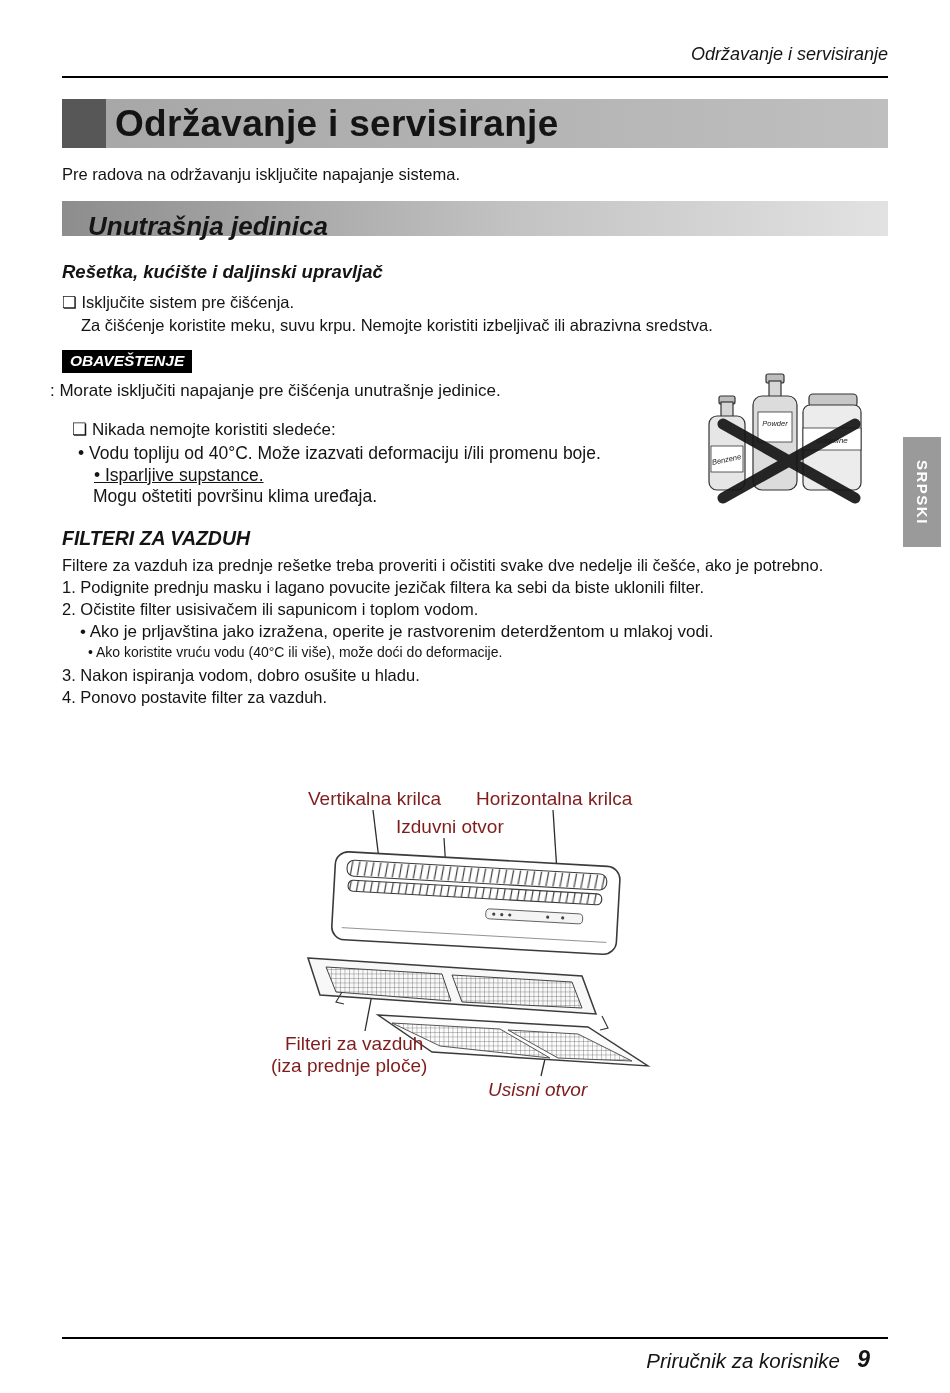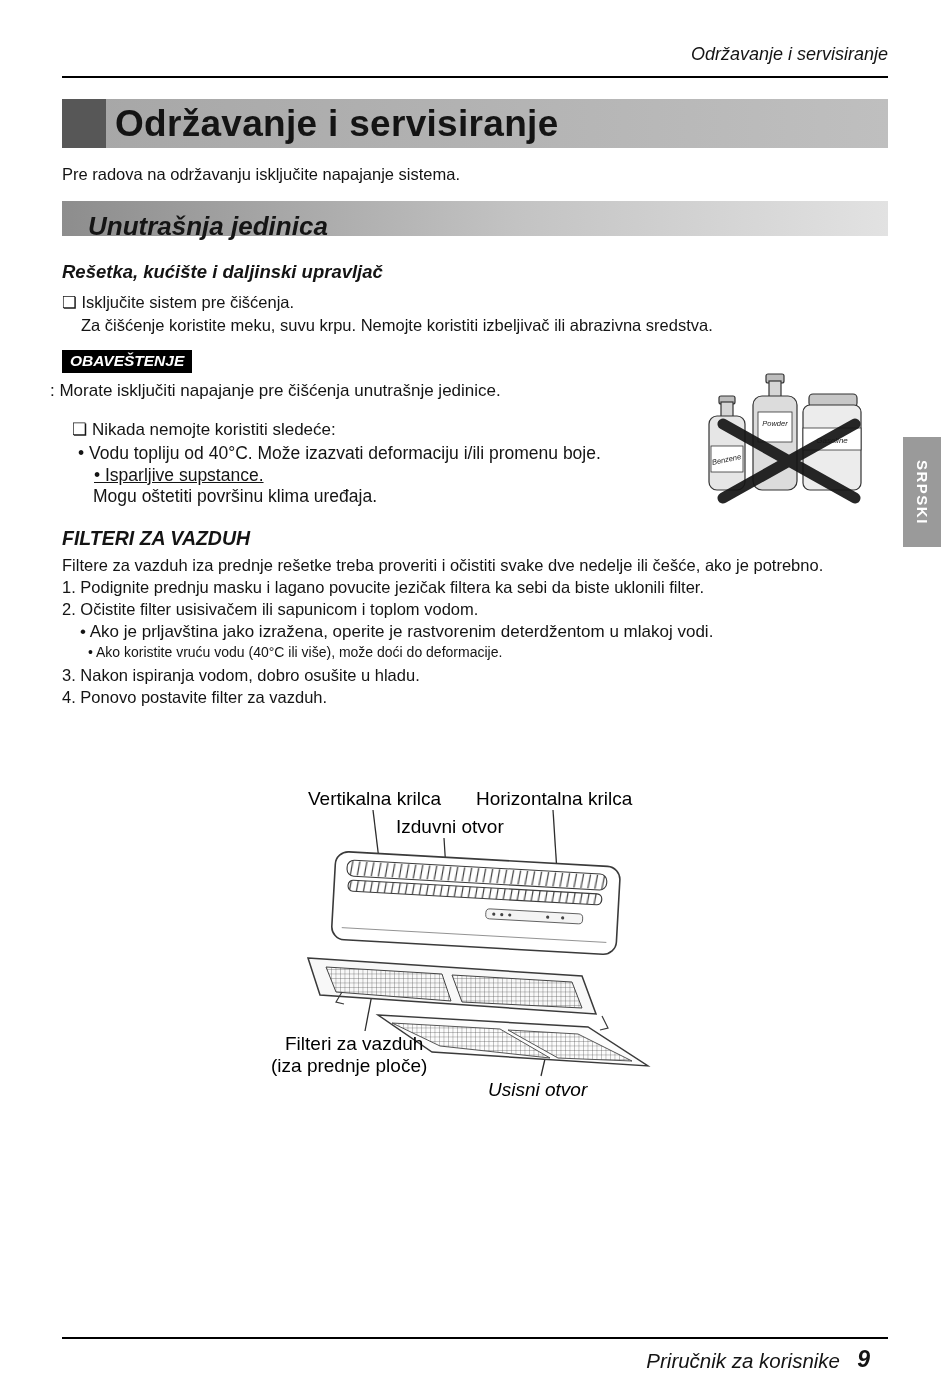--- a/index.html
+++ b/index.html
@@ -57,21 +57,21 @@
   .step { font-size:16.5px; }
   .step0 { left:62px; top:578px; }
   .step1 { left:62px; top:600px; }
   .sub0 { left:80px; top:622px; font-size:17px; }
   .sub1 { left:80px; top:644px; font-size:14px;margin-left:8px; }
   .step2 { left:62px; top:666px; }
   .step3 { left:62px; top:688px; }
 
   
   .diagram-svg { left:250px; top:780px; }
-  .diag-label { font-size:19px; color:#000000; }
+  .diag-label { font-size:19px; color:#7f1d1d; }
   .lbl-vert  { left:308px; top:788px; }
   .lbl-horiz { left:476px; top:788px; }
   .lbl-out   { left:389px; top:816px;margin-left:7px; }
   .lbl-filt1 { left:285px; top:1033px; }
   .lbl-filt2 { left:271px; top:1055px; }
   .lbl-inlet { left:488px; top:1079px;font-style:italic; }
 </style>
 </head>
 <body>
 

